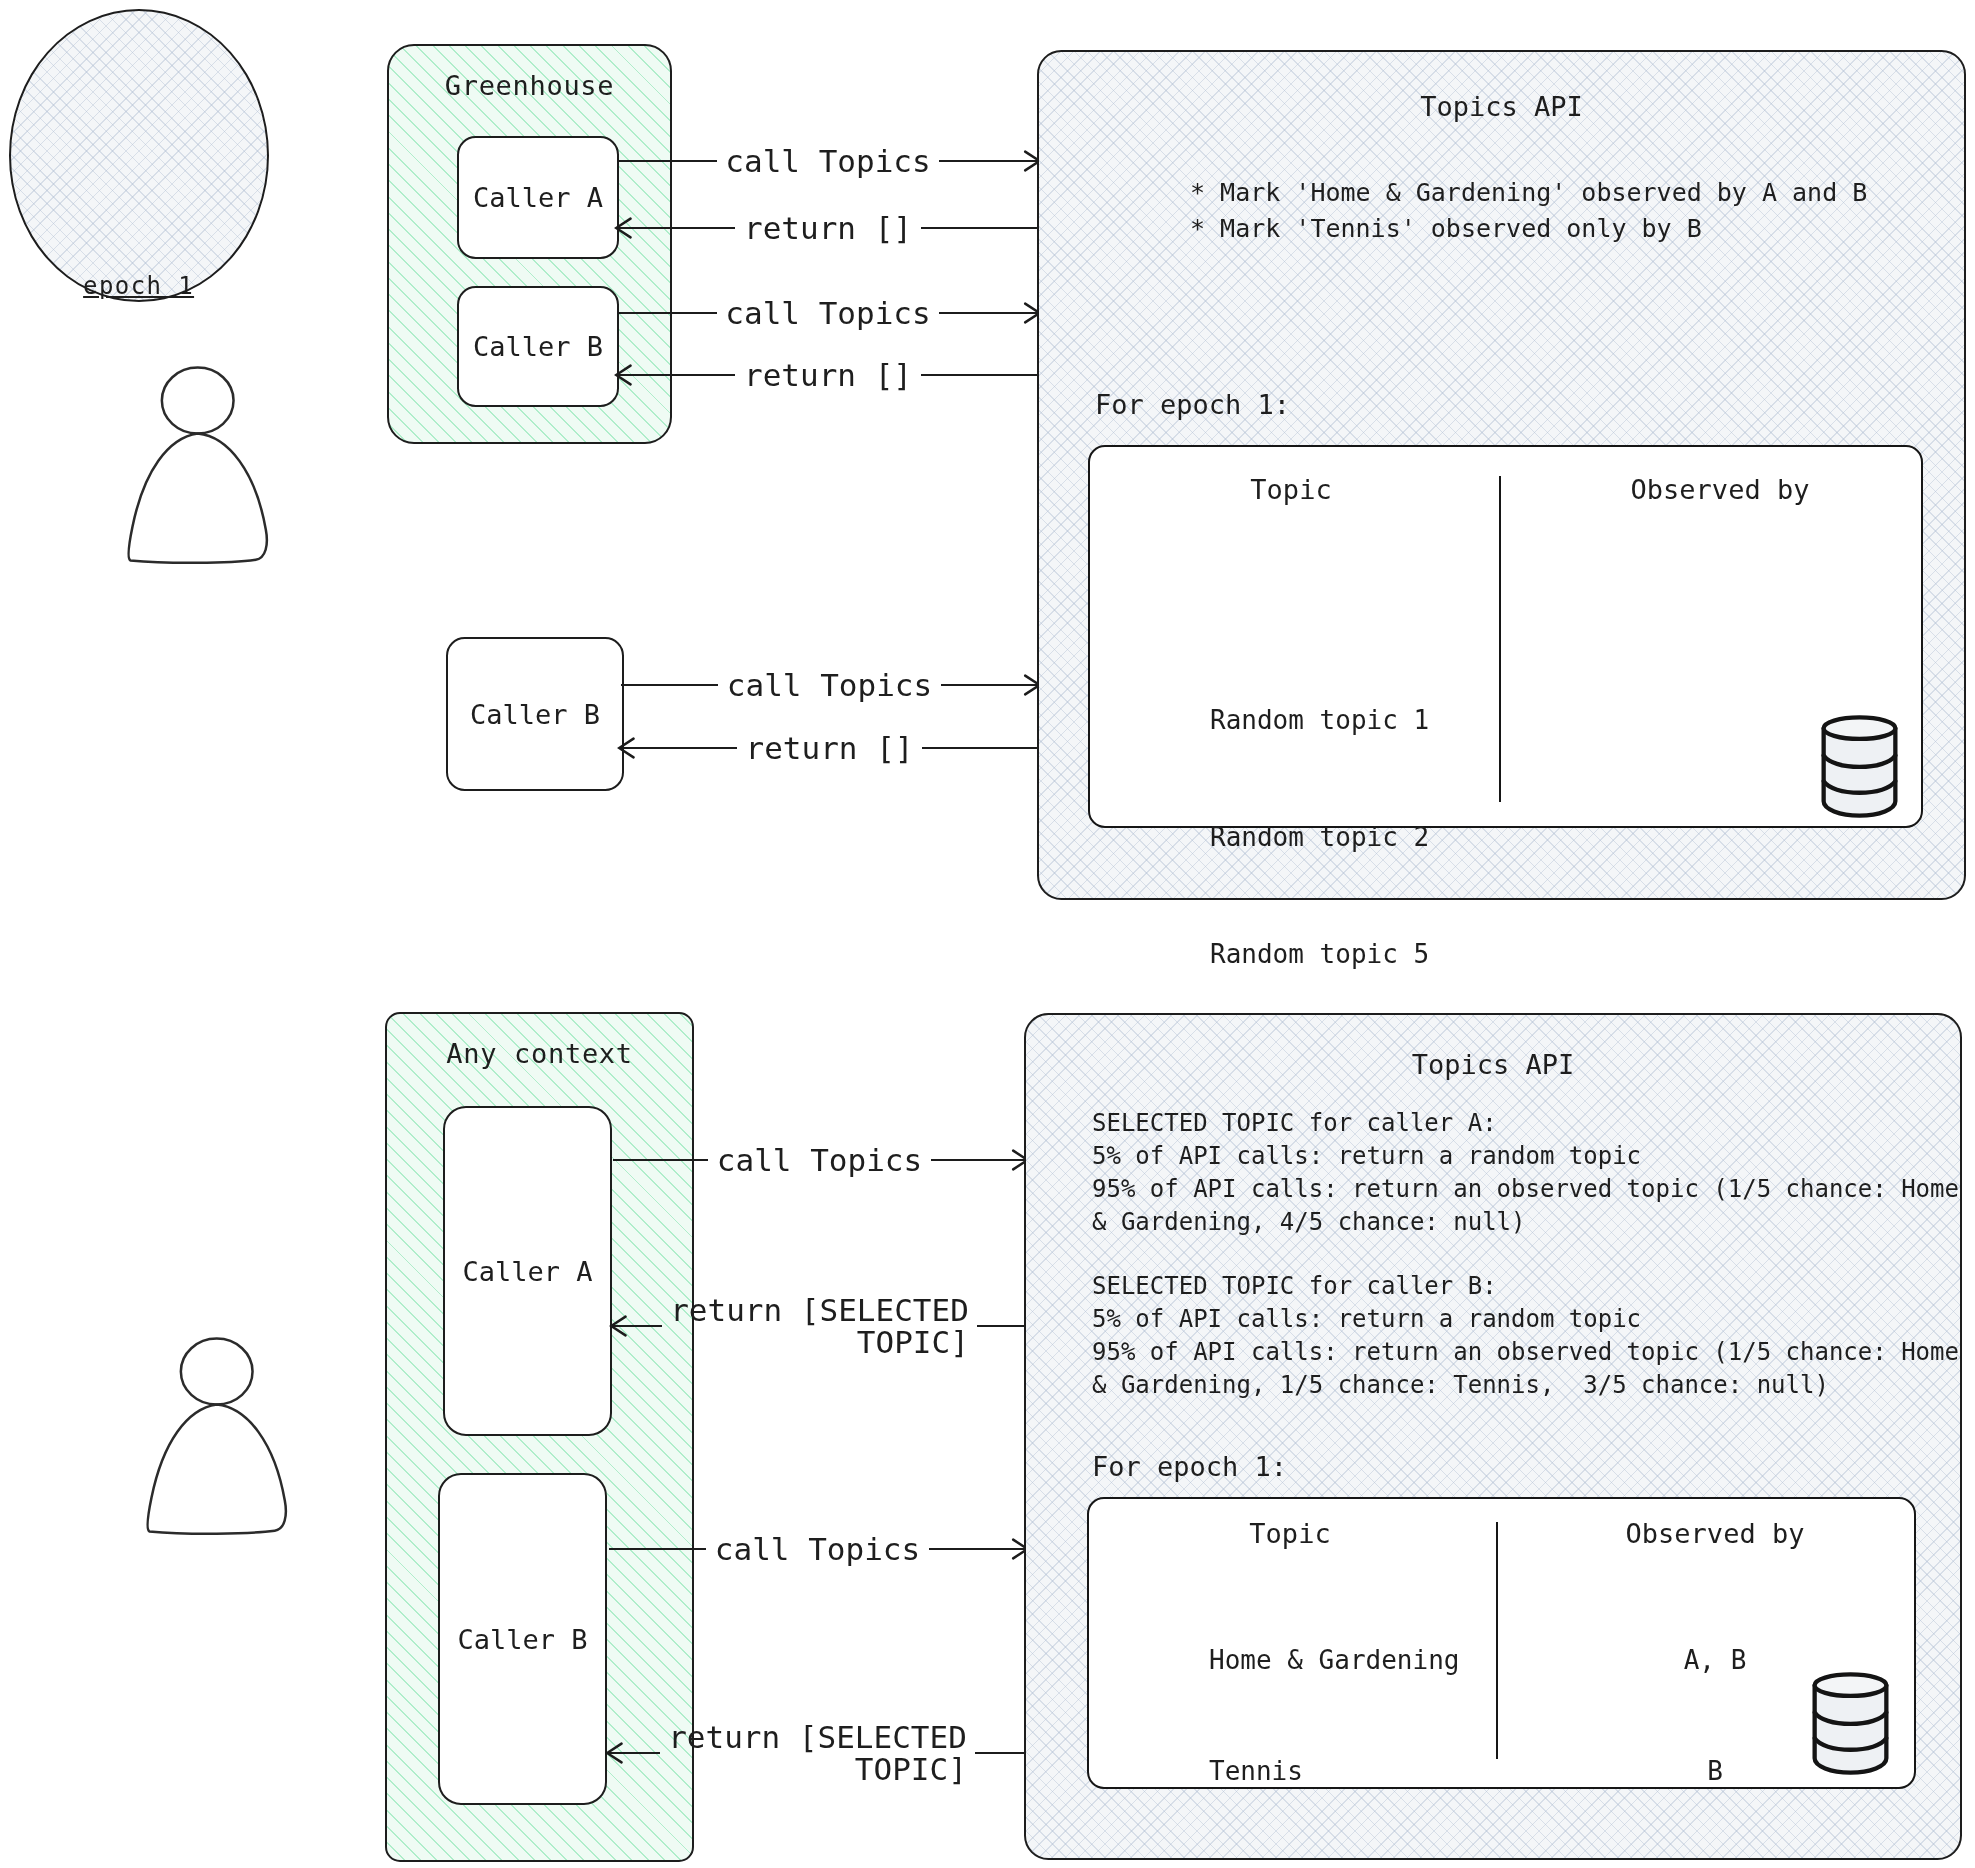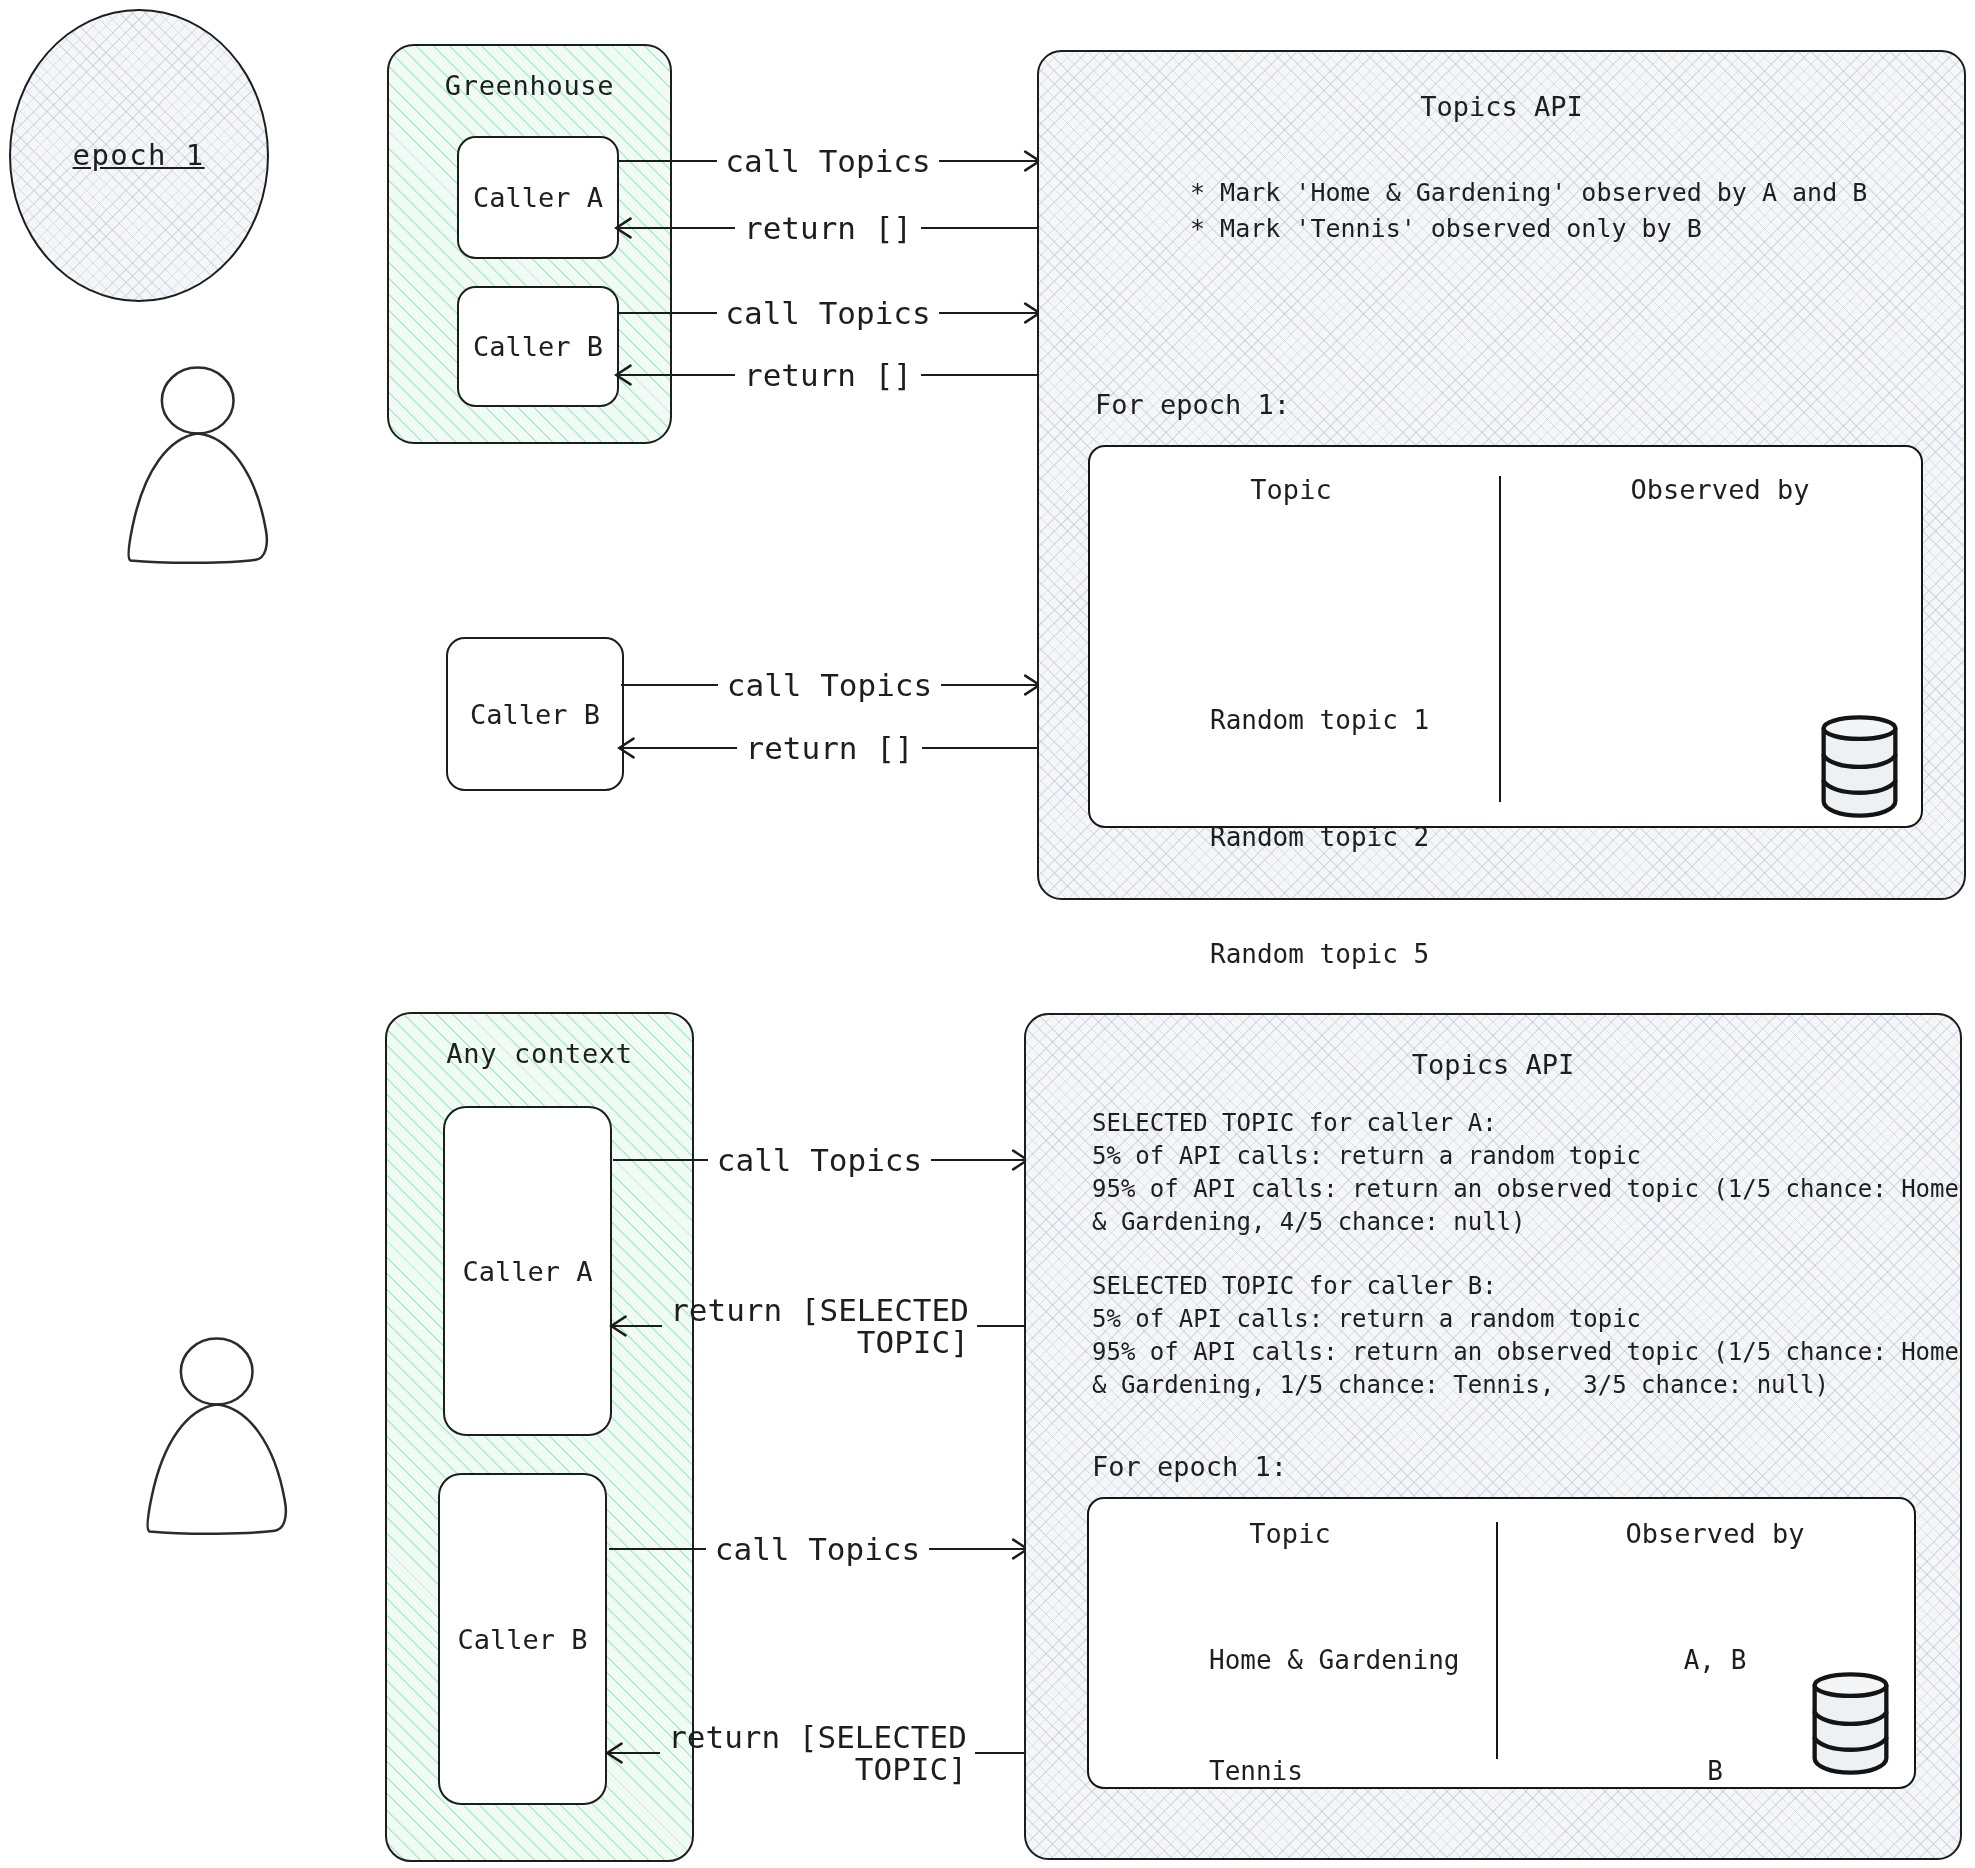--- a/index.html
+++ b/index.html
@@ -26,22 +26,22 @@
   }
   
   .big-box{border:2.5px solid #1d1d1d;border-radius:24.4px;}
   .white-box{
     background:#ffffff;border:2.5px solid #1d1d1d;border-radius:18.7px;
     display:flex;align-items:center;justify-content:center;
     font-size:27px;
   }
   .ellipse{
     border:2.9px solid #1d1d1d;border-radius:50%;
-    display:flex;align-items:center;justify-content:center;
-    font-size:29px;letter-spacing:1.4px;
+    display:flex;align-items:flex-end;justify-content:center;
+    font-size:24px;letter-spacing:1.4px;
   }
   .box-title{
     position:absolute;left:0;right:0;text-align:center;
     font-size:27px;letter-spacing:0.7px;
   }
   .api-title{position:absolute;left:0;right:0;text-align:center;font-size:27px;}
   .para{position:absolute;font-size:24px;line-height:33px;white-space:pre-wrap;}
   .bullets{position:absolute;font-size:25px;line-height:36px;white-space:pre-wrap;}
   .heading{position:absolute;font-size:27px;}
   .table-box{position:absolute;background:#ffffff;border:2.5px solid #161616;border-radius:17px;}
@@ -182,21 +182,21 @@
   </div>
 
 
   <div class="abs" style="left:140px;top:1334px;width:162px;height:207px;">
     <svg viewBox="0 0 226 288" width="162" height="207">
       <ellipse cx="107" cy="52" rx="50" ry="46" fill="#ffffff" stroke="#2b2b2b" stroke-width="3.5"></ellipse>
       <path d="M107 98 C 66 104, 32 150, 16 228 C 11 252, 8 272, 13 275 C 66 280, 152 279, 188 274 C 202 272, 206 253, 202 232 C 188 152, 150 102, 107 98 Z" fill="#ffffff" stroke="#2b2b2b" stroke-width="3.5"></path>
     </svg>
   </div>
 
-  <div class="abs big-box hatch-green" style="left:385px;top:1012px;width:309px;height:850px;border-radius:26px;padding-left:24px;">
+  <div class="abs big-box hatch-green" style="left:385px;top:1012px;width:309px;height:850px;border-radius:15px;padding-left:24px;">
     <div class="box-title" style="top:24.4px;">Any context</div>
   </div>
   <div class="abs white-box" style="left:443px;top:1106px;width:169px;height:330px;border-radius:23px;">
     <span>Caller A</span>
   </div>
   <div class="abs white-box" style="left:438px;top:1473px;width:169px;height:332px;border-radius:23px;">
     <span>Caller B</span>
   </div>
 
   <div class="arrow right" style="left:613px;top:1117px;width:413px;">

